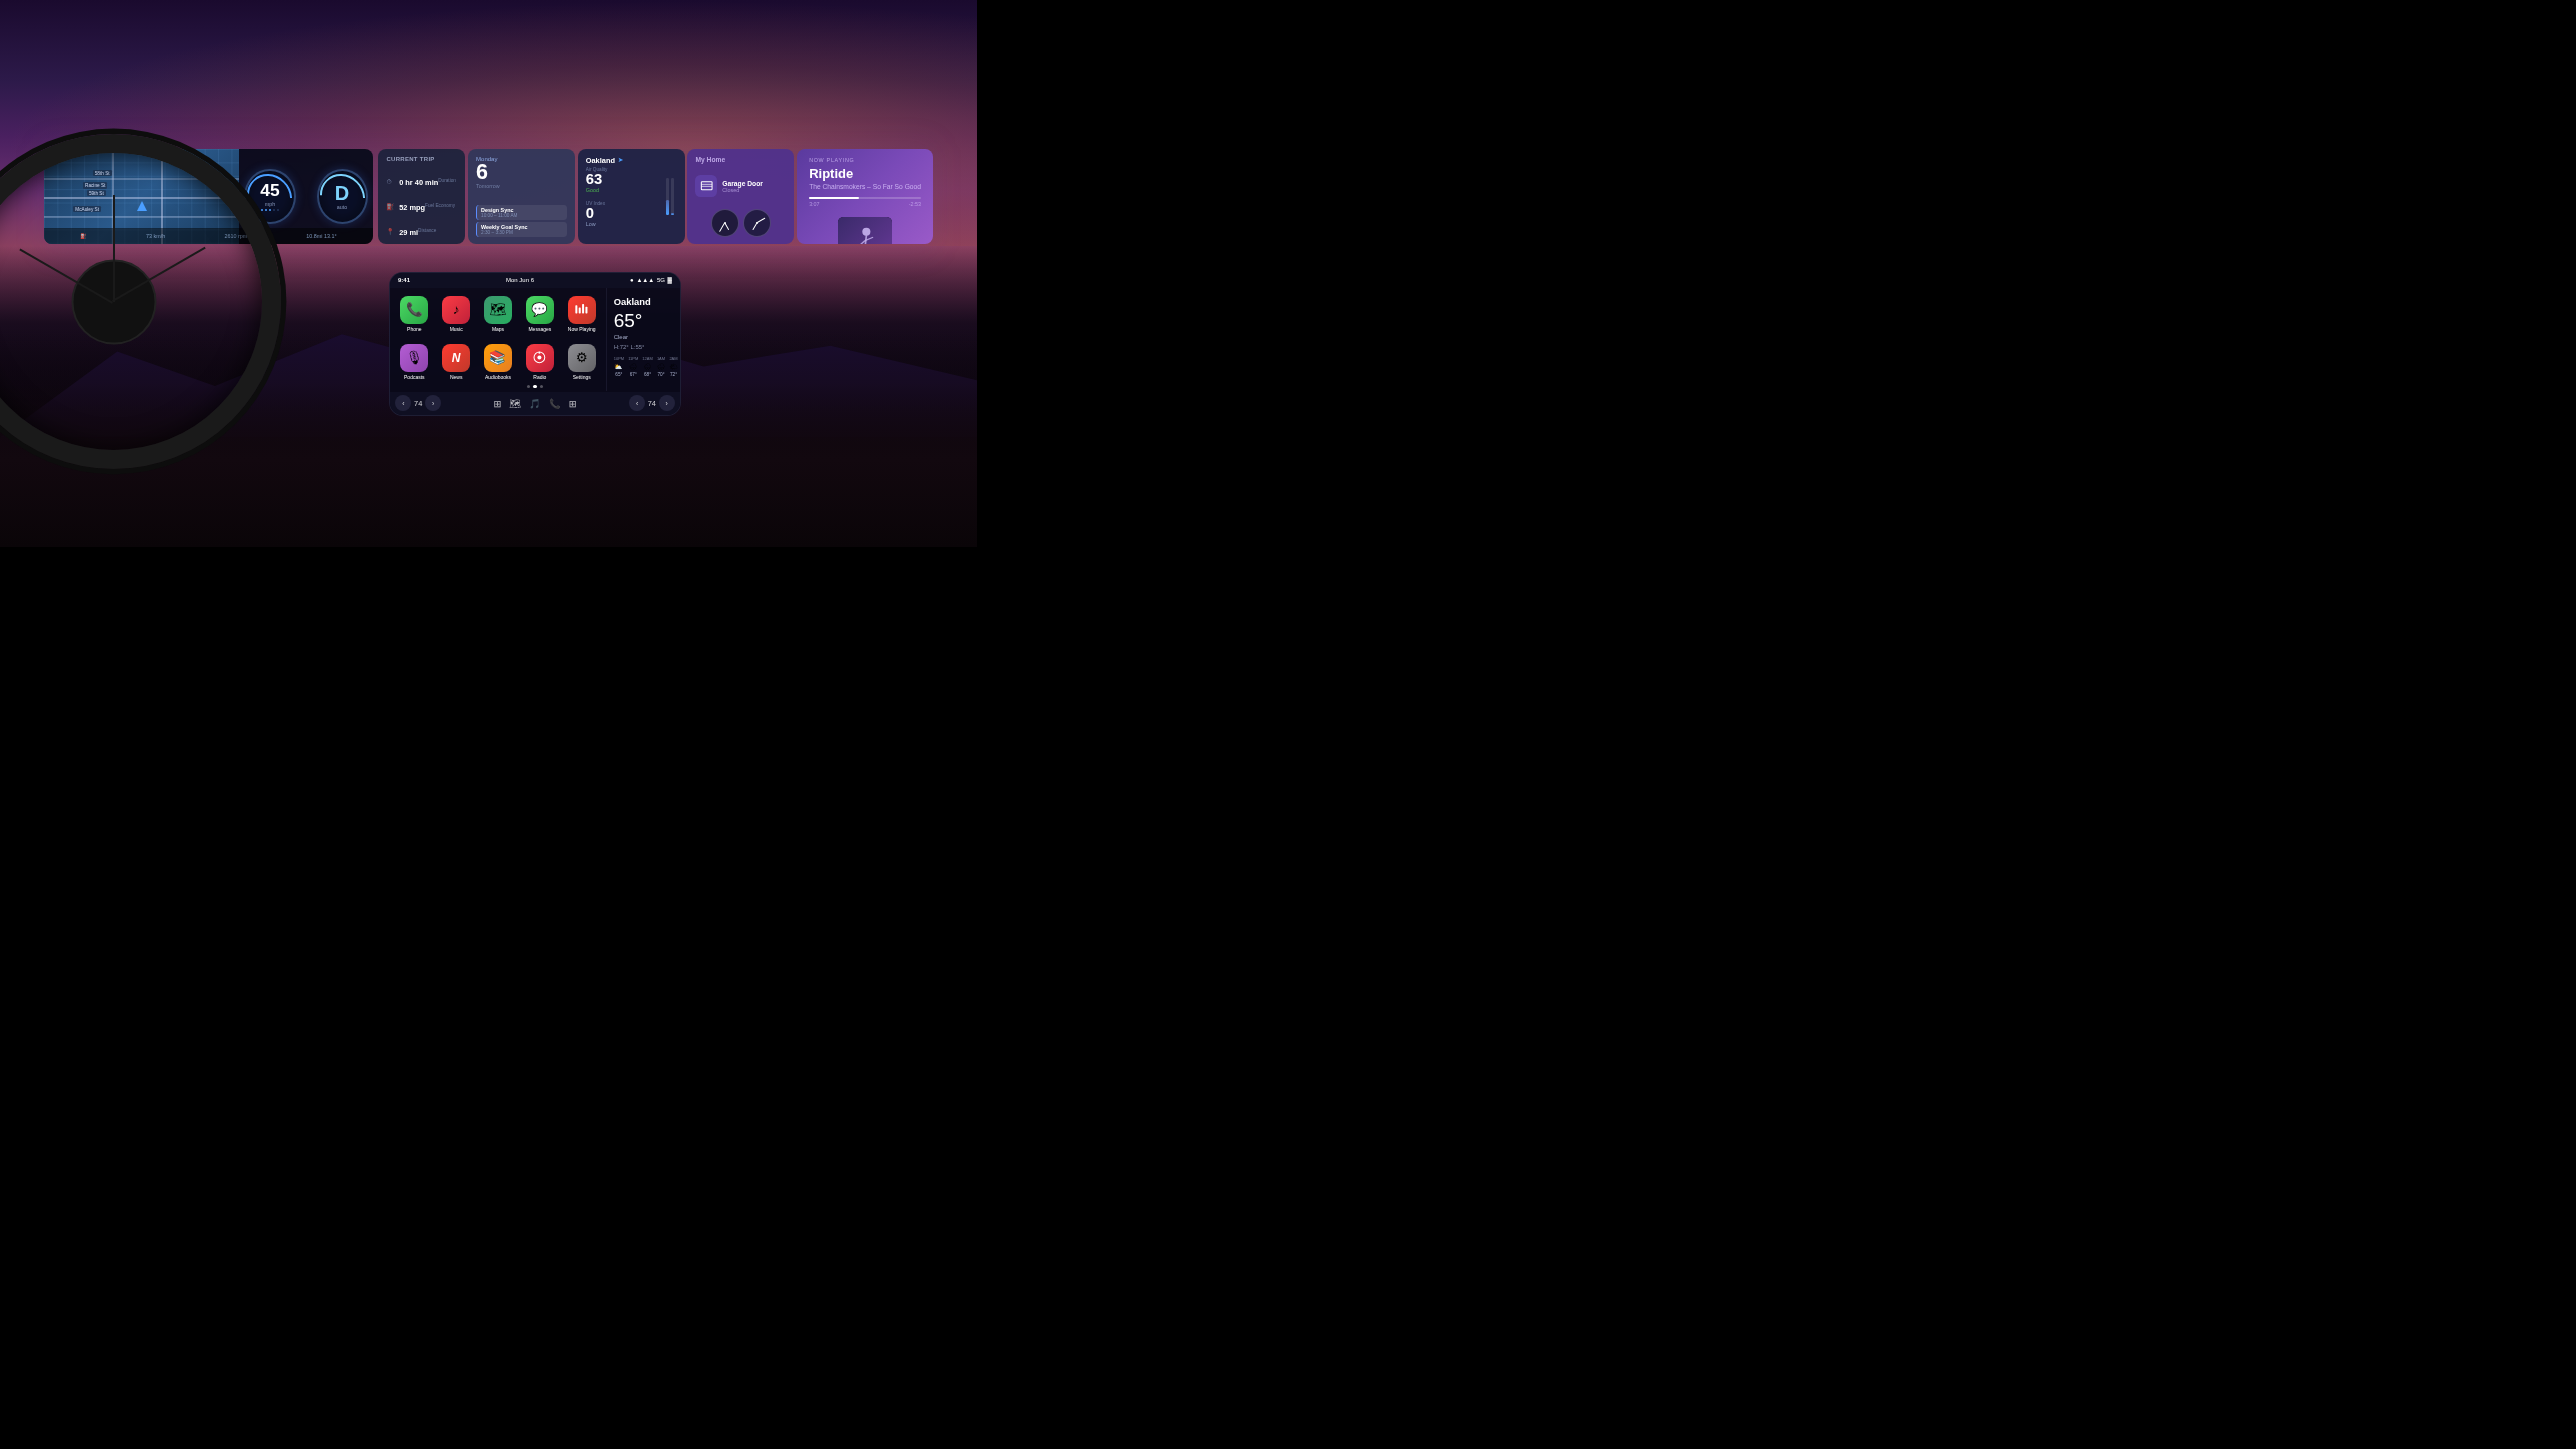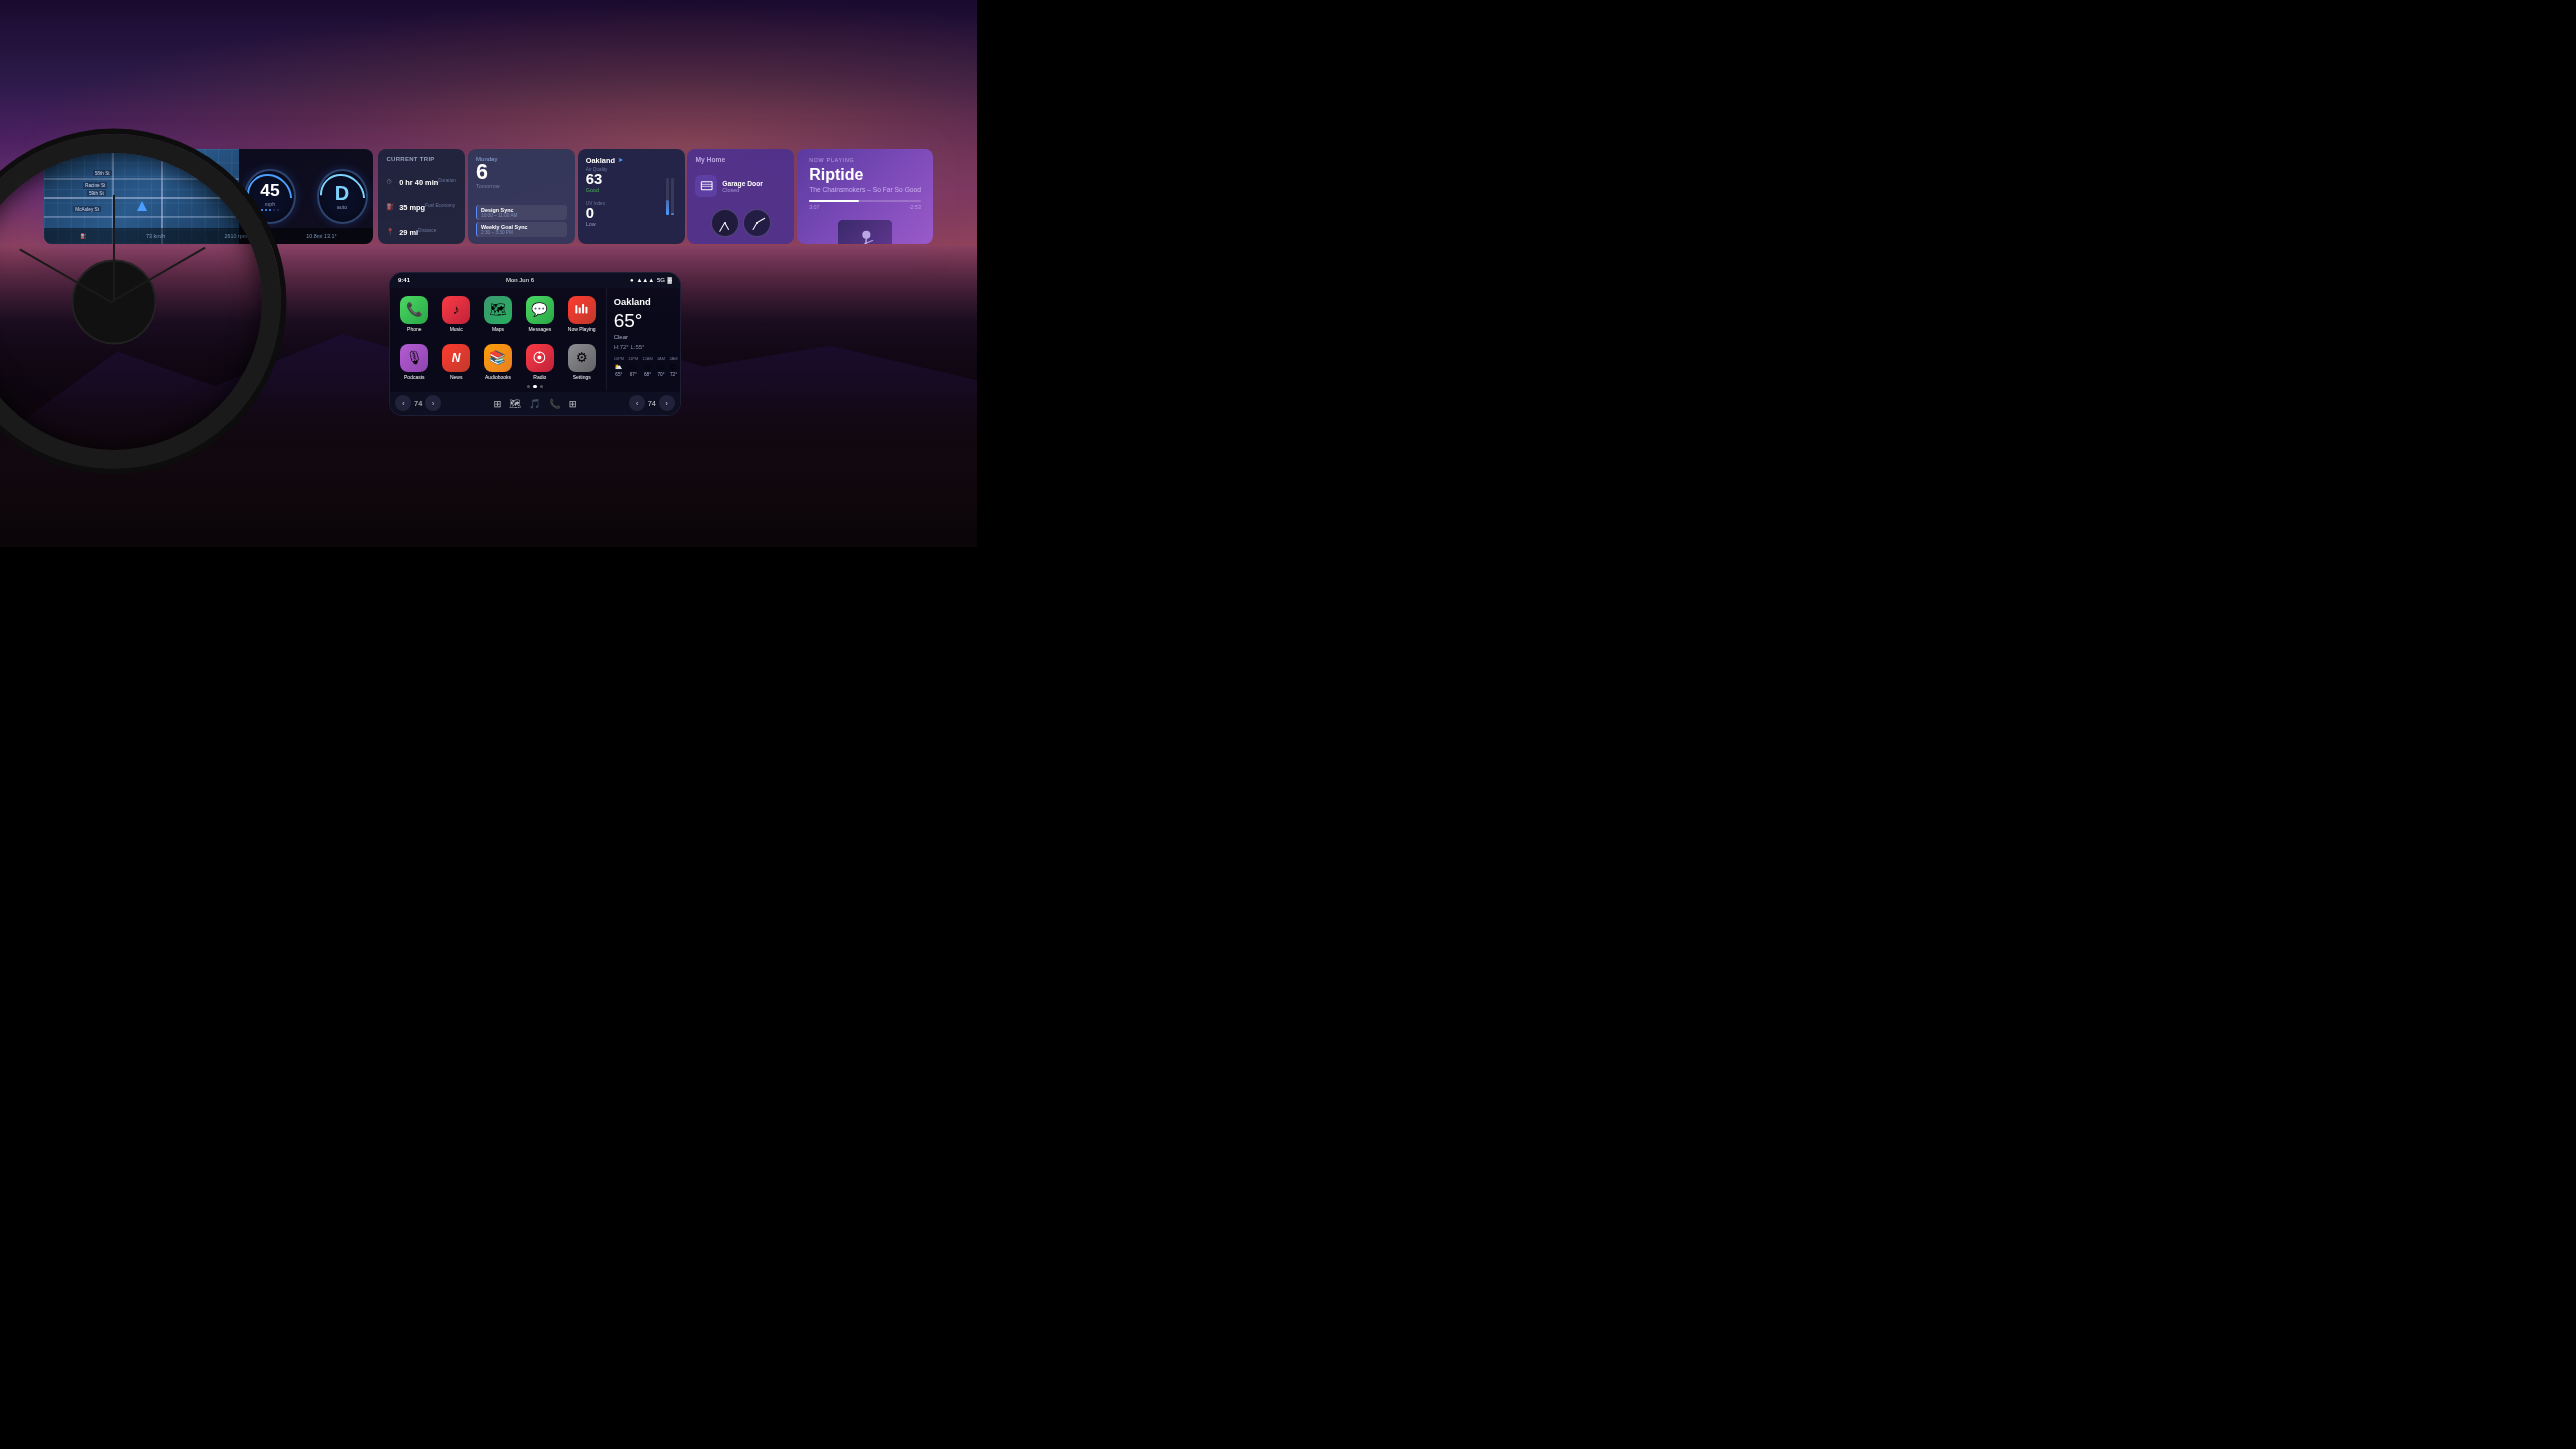--- a/index.html
+++ b/index.html
@@ -482,21 +482,21 @@
       flex-direction: column;
       gap: 2.7px;
     }
     .now-playing-label {
       font-size: 5.4px;
       color: rgba(220,200,255,0.7);
       text-transform: uppercase;
       letter-spacing: 0.7px;
     }
     .now-playing-title {
-      font-size: 16px;
+      font-size: 13px;
       font-weight: 700;
       color: #fff;
     }
     .now-playing-artist {
       font-size: 6.7px;
       color: rgba(220,200,255,0.8);
     }
     .progress-container {
       margin-top: 4px;
     }
@@ -842,21 +842,21 @@
       <div class="trip-item">
         <span class="trip-icon">⏱</span>
         <div class="trip-data">
           <span class="trip-value">0 hr 40 min</span>
           <span class="trip-label">Duration</span>
         </div>
       </div>
       <div class="trip-item">
         <span class="trip-icon">⛽</span>
         <div class="trip-data">
-          <span class="trip-value">35 mpg</span>
+          <span class="trip-value">52 mpg</span>
           <span class="trip-label">Fuel Economy</span>
         </div>
       </div>
       <div class="trip-item">
         <span class="trip-icon">📍</span>
         <div class="trip-data">
           <span class="trip-value">29 mi</span>
           <span class="trip-label">Distance</span>
         </div>
       </div>

